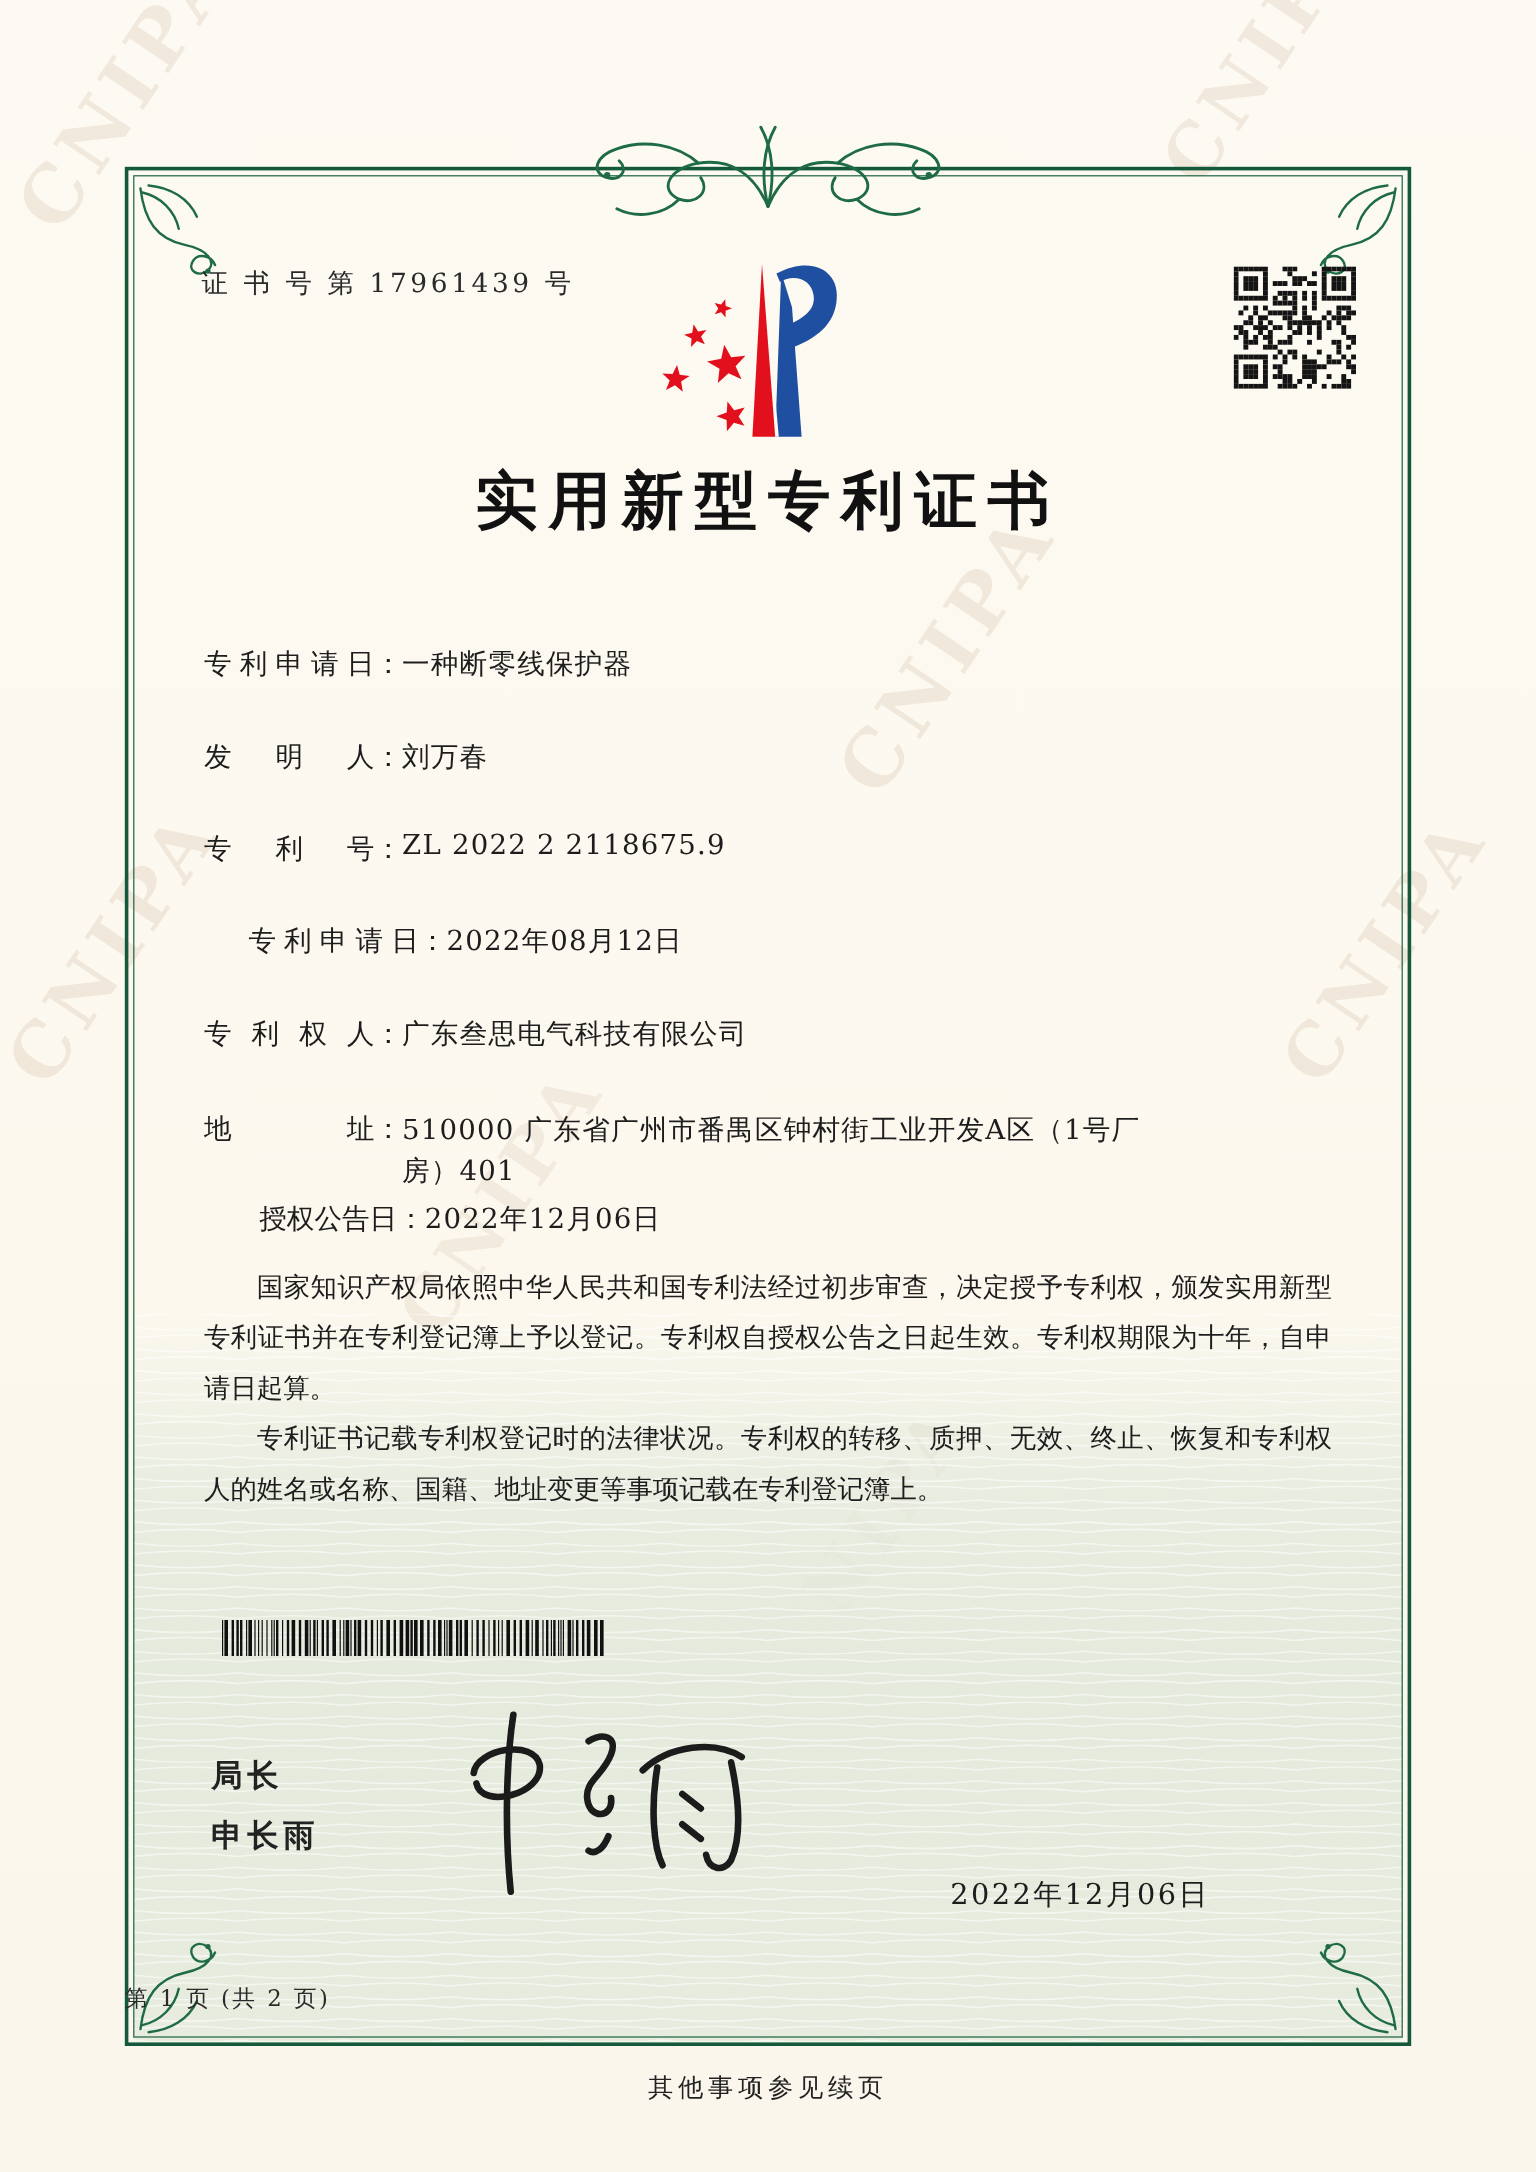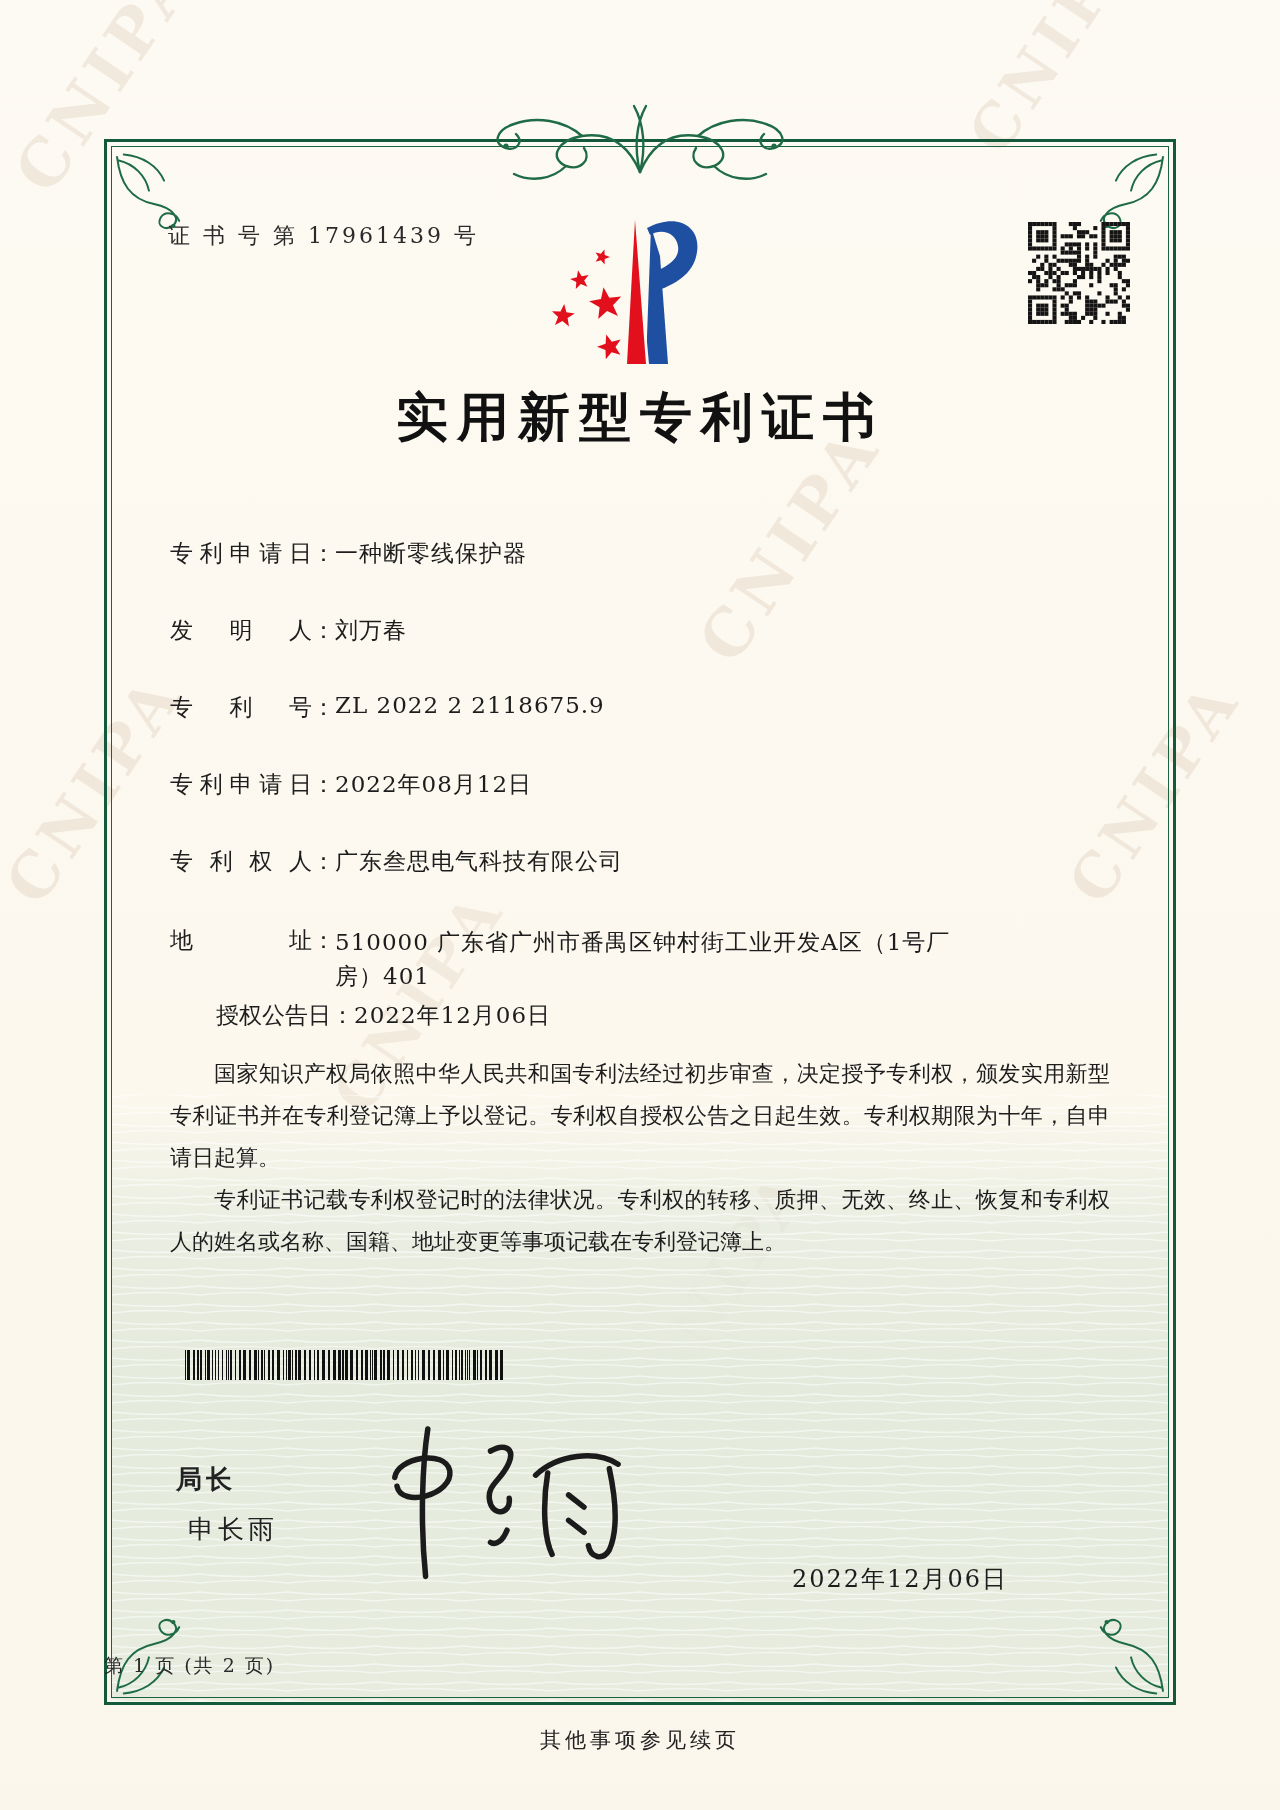--- a/index.html
+++ b/index.html
@@ -24,21 +24,21 @@
   .flabel{display:inline-block;width:142px;text-align:justify;text-align-last:justify;vertical-align:top;}
   .colon{vertical-align:top;}
   .fvalue{letter-spacing:1px;vertical-align:top;}
   .fvalue.wrap{display:inline-block;width:648px;white-space:normal;line-height:34px;}
   .grant2{position:absolute;left:645px;top:0;white-space:nowrap;}
   .paras{position:absolute;left:170px;top:1053px;width:940px;font-size:22px;line-height:42px;
          text-align:justify;color:#1d1d1d;}
   .paras p{margin:0;text-indent:2em;}
   .sigtitle{position:absolute;left:176px;top:1462px;font-size:26px;font-weight:600;letter-spacing:4px;
             font-family:"DejaVu Sans","Liberation Sans",sans-serif;color:#222;}
-  .signame{position:absolute;left:188px;top:1512px;font-size:26px;font-weight:400;letter-spacing:4px;
+  .signame{position:absolute;left:176px;top:1512px;font-size:26px;font-weight:700;letter-spacing:4px;
             font-family:"DejaVu Sans","Liberation Sans",sans-serif;color:#222;text-align:right;}
   .issuedate{position:absolute;left:730px;top:1563px;width:340px;text-align:center;font-size:24px;
              letter-spacing:2px;color:#1d1d1d;}
   .pagefooter{position:absolute;left:104px;top:1653px;width:1066px;text-align:left;font-size:19px;
               letter-spacing:2px;color:#2a2a2a;}
   .note{position:absolute;left:0;top:1726px;width:1280px;text-align:center;font-size:21px;
         letter-spacing:4px;color:#222;}
   .orn{position:absolute;pointer-events:none;}
   .orn path{stroke:#1e6b45;fill:none;stroke-width:2.4;stroke-linecap:round;}
   .orn circle{fill:#1e6b45;}
@@ -484,21 +484,21 @@
 
   <div class="row" style="top:538px;">
     <span class="flabel">专利申请日</span><span class="colon">：</span><span class="fvalue">一种断零线保护器</span>
   </div>
   <div class="row" style="top:615px;">
     <span class="flabel">发明人</span><span class="colon">：</span><span class="fvalue">刘万春</span>
   </div>
   <div class="row" style="top:692px;">
     <span class="flabel">专利号</span><span class="colon">：</span><span class="fvalue">ZL 2022 2 2118675.9</span>
   </div>
-  <div class="row" style="top:769px;">
+  <div class="row" style="top:769px;margin-left:37px;">
     <span class="flabel">专利申请日</span><span class="colon">：</span><span class="fvalue">2022年08月12日</span>
   </div>
   <div class="row" style="top:846px;">
     <span class="flabel">专利权人</span><span class="colon">：</span><span class="fvalue">广东叁思电气科技有限公司</span>
   </div>
   <div class="row" style="top:925px;">
     <span class="flabel">地址</span><span class="colon">：</span><span class="fvalue wrap">510000 广东省广州市番禺区钟村街工业开发A区（1号厂房）401</span>
   </div>
 
   <div class="row" style="top:1000px;width:940px;margin-left:46px;">

